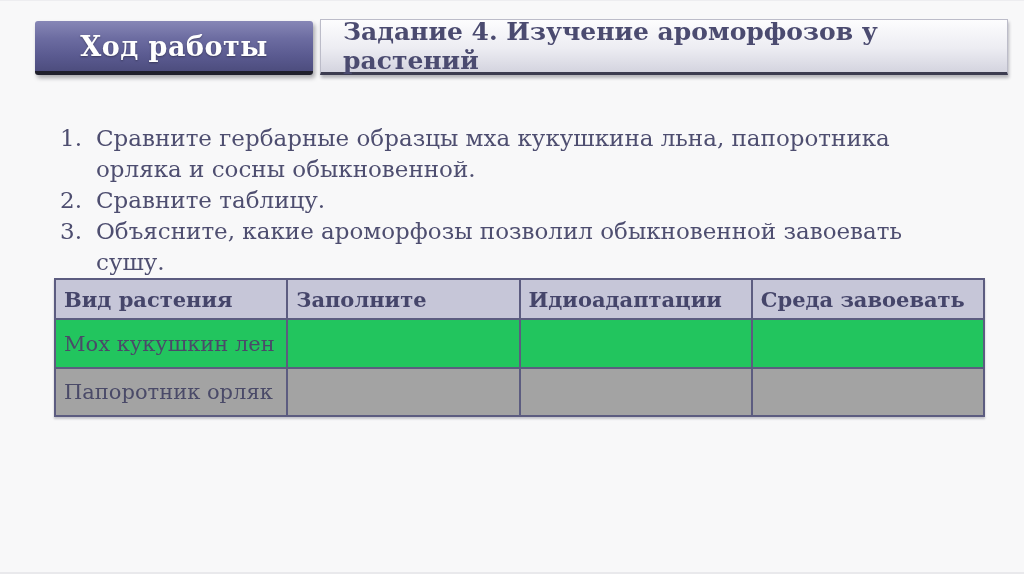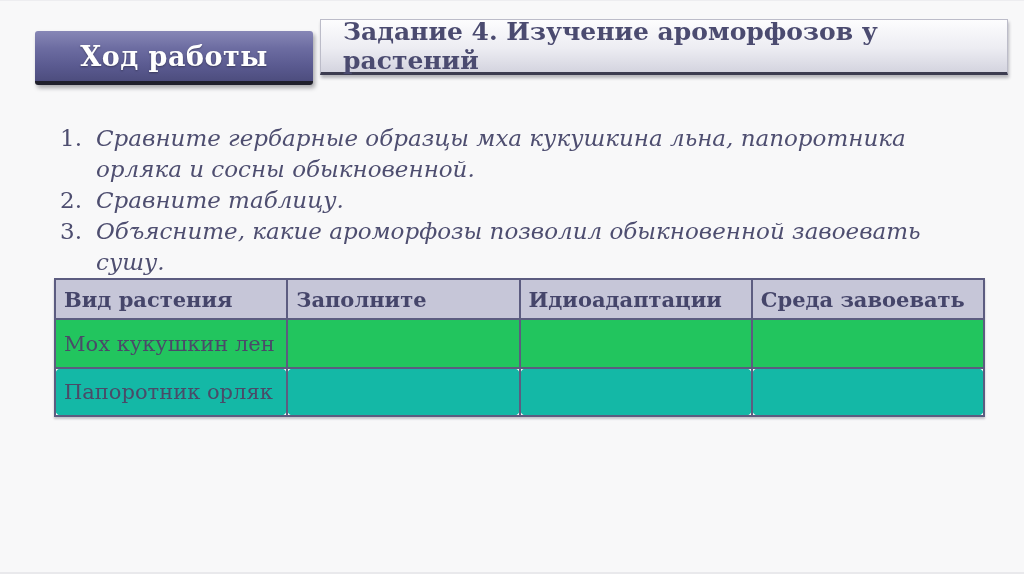--- a/index.html
+++ b/index.html
@@ -15,21 +15,21 @@
     background: #f8f8f9;
     border-top: 1px solid #ededf0;
     border-bottom: 2px solid #e9e9ec;
     overflow: hidden;
   }
 
   
   .nav-button {
     position: absolute;
     left: 35px;
-    top: 30px;
+    top: 20px;
     width: 278px;
     height: 54px;
     display: flex;
     align-items: center;
     justify-content: center;
     background: linear-gradient(180deg, #8787b6 0%, #6c6ca1 35%, #5a5a90 70%, #4d4d7e 100%);
     border-bottom: 4px solid #20202c;
     border-radius: 3px;
     box-shadow: 2px 3px 4px rgba(20,20,30,0.35);
     cursor: pointer;
@@ -74,21 +74,21 @@
     color: #4e4e70;
     font-size: 23px;
     line-height: 31px;
   }
   .instruction-item { display: flex; }
   .instruction-item .num {
     flex: 0 0 36px;
     text-align: right;
     padding-right: 14px;
   }
-  .instruction-item .txt { flex: 1; max-width: 860px; font-style: italic; }
+  .instruction-item .txt { flex: 1; max-width: 860px; }
 
   
   .comparison-table {
     position: absolute;
     left: 54px;
     top: 277px;
     width: 931px;
     border-collapse: collapse;
     table-layout: fixed;
     color: #4a4a68;
@@ -105,21 +105,21 @@
     background: #c6c6d8;
     font-size: 21px;
     font-weight: bold;
     color: #45456a;
   }
   .comparison-table td {
     font-size: 21px;
     font-weight: normal;
   }
   .comparison-table tr.band-a td { background: #22c55e; }
-  .comparison-table tr.band-b td { background: #14b8a6; border-radius: 7px; }
+  .comparison-table tr.band-b td { background: #a3a3a3; }
   .row-h1 { height: 49px; }
   .row-h2 { height: 48px; }
   .row-h3 { height: 79px; }
 </style>
 </head>
 <body>
 
 <div class="slide">
 
   <div class="nav-button">

